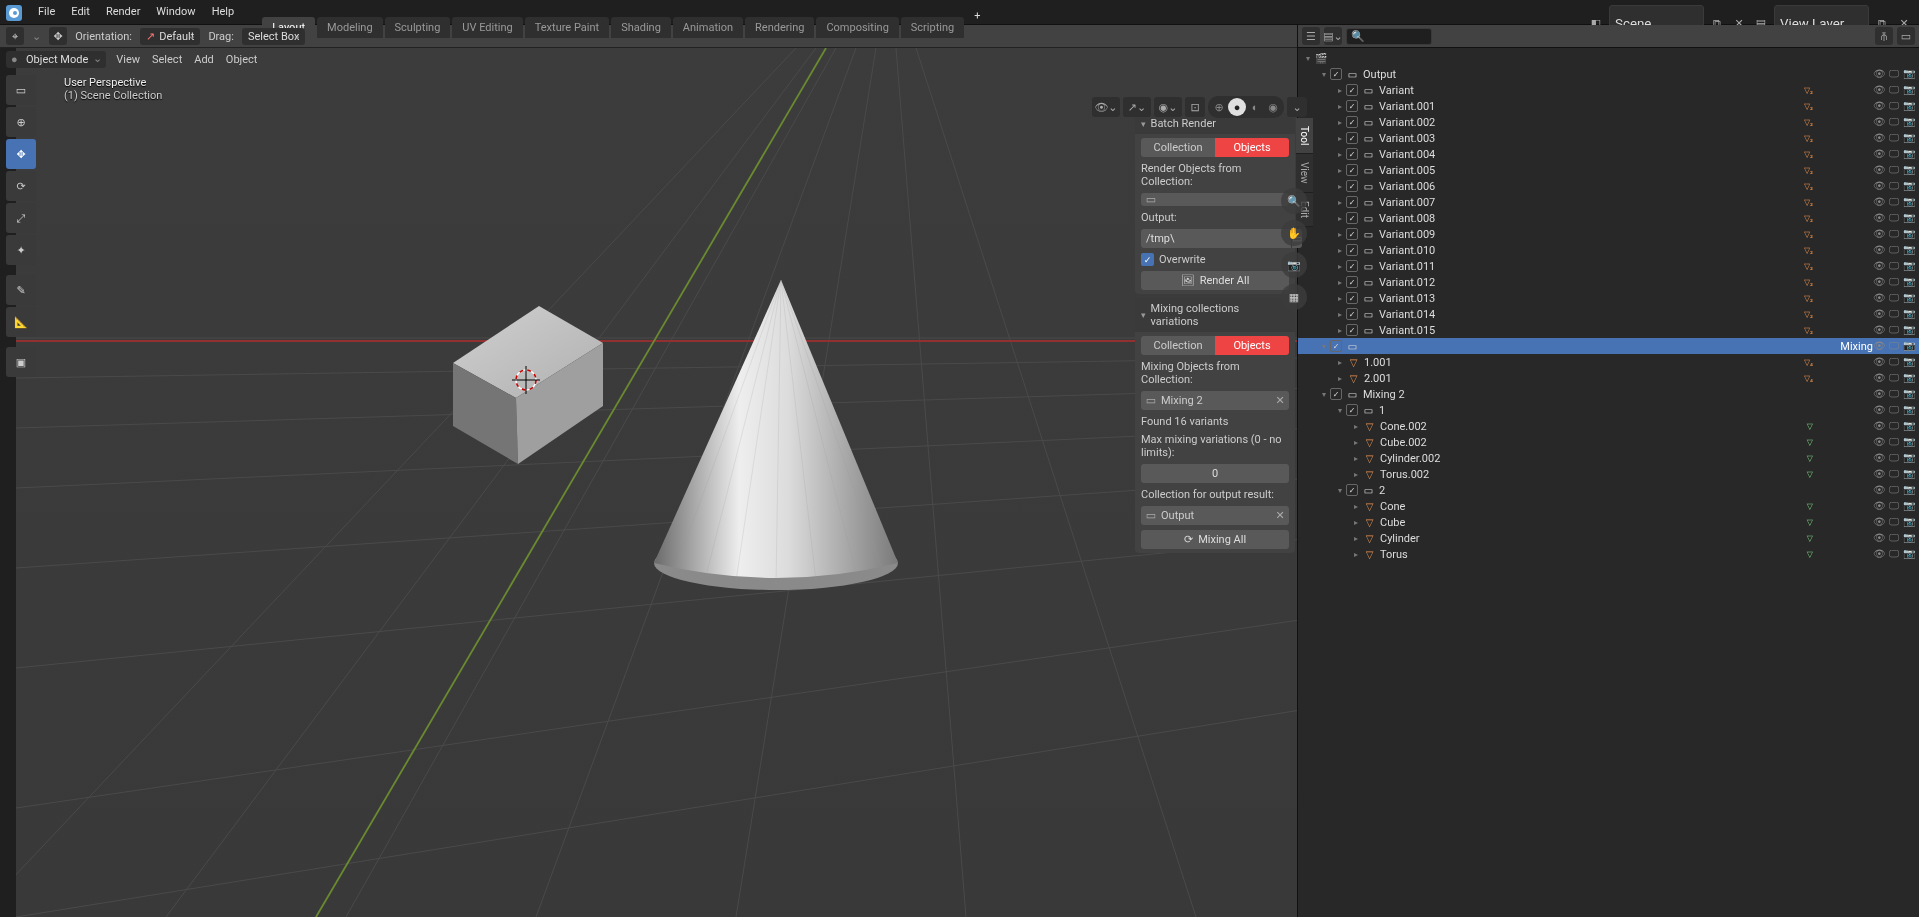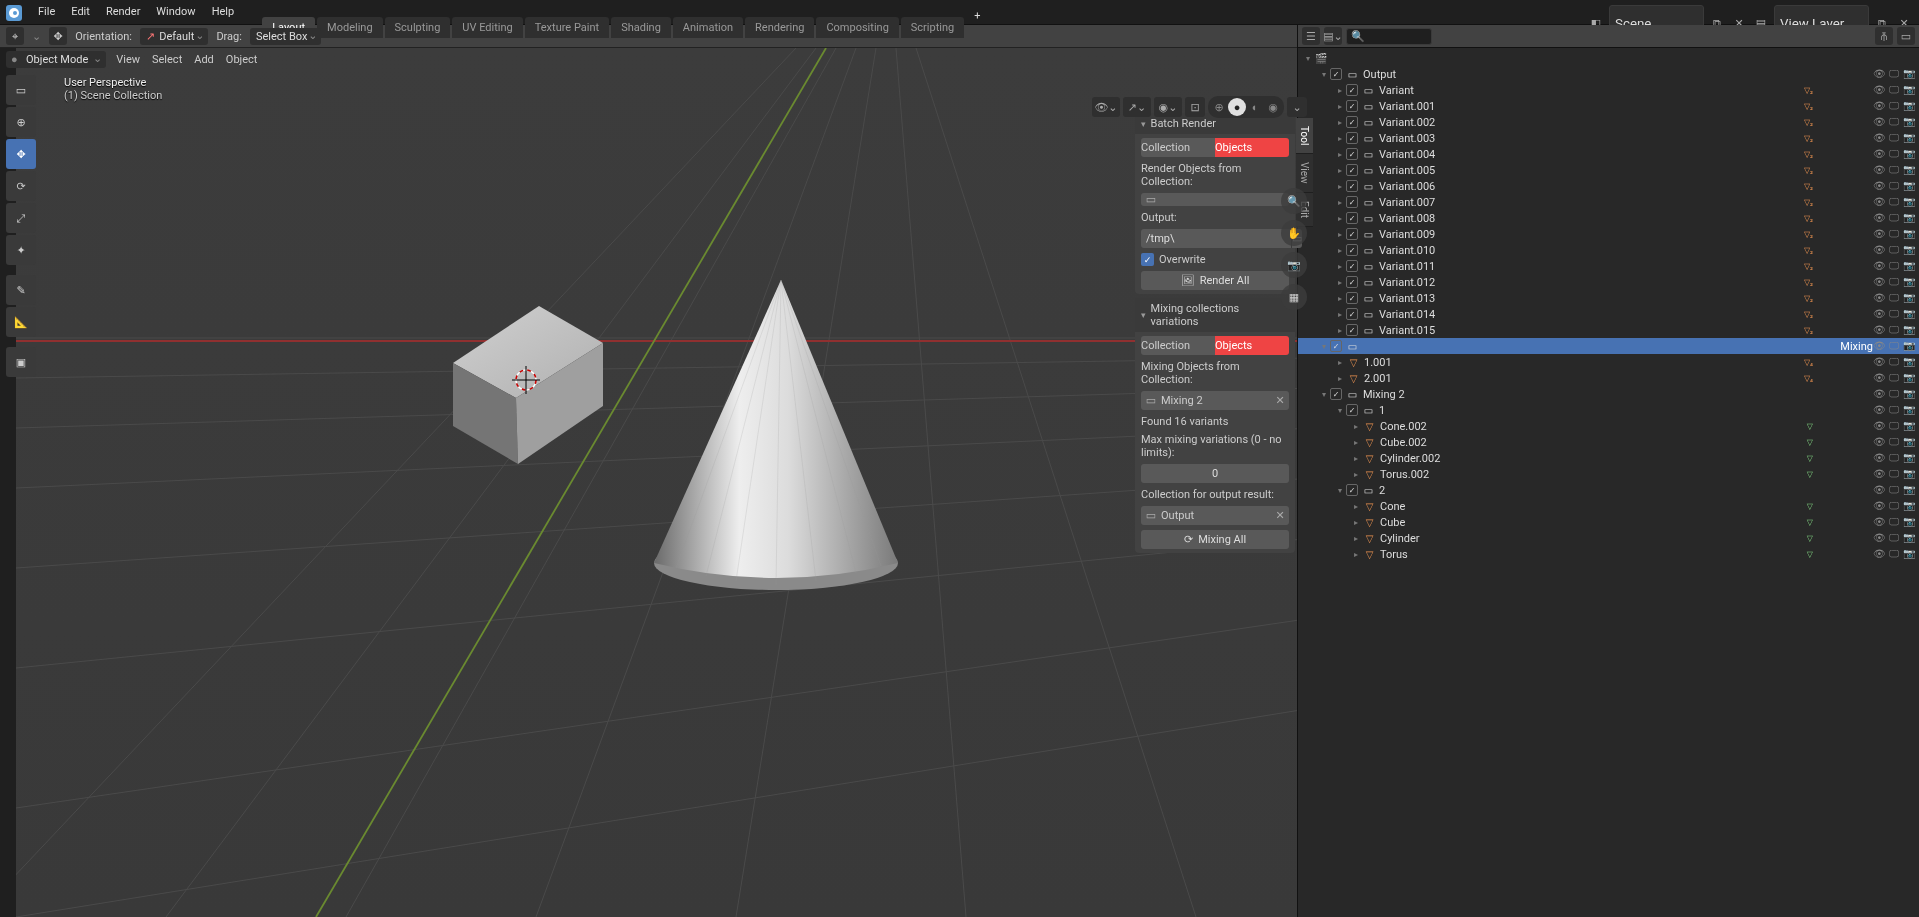--- a/index.html
+++ b/index.html
@@ -12,21 +12,21 @@
 .topbar .tabs { margin-left:20px; display:flex; }
 .topbar .tab { padding:4px 10px; background:#2f2f2f; color:#999; border-radius:3px 3px 0 0; margin-right:2px; cursor:pointer;margin-top:12px; }
 .topbar .tab.active { background:#424242; color:#fff; }
 .topbar .right { margin-left:auto; display:flex; align-items:center; gap:4px; }
 .topbar .scene-field { background:#2f2f2f; border:1px solid #3a3a3a; height:36px; width:95px; color:#ddd; padding:0 5px; border-radius:3px; }
 .topbar .icon-btn { width:18px; height:18px; display:flex; align-items:center; justify-content:center; color:#aaa; cursor:pointer; }
 
 
 .header2 { height:23px; background:#424242; display:flex; align-items:center; padding:0 6px; gap:8px; border-bottom:1px solid #222; }
 .header2 .lbl { color:#ccc; }
-.header2 .dd { background:#2f2f2f; border-radius:3px; padding:2px 14px 2px 6px; color:#ddd; position:relative; cursor:pointer; }
+.header2 .dd { background:#2f2f2f; border-radius:3px; padding:2px 6px 2px 6px; color:#ddd; position:relative; cursor:pointer; }
 .header2 .dd::after { content:"⌄"; position:absolute; right:4px; top:1px; color:#888; }
 .header2 .small-icon { width:18px; height:18px; background:#2f2f2f; border-radius:3px; display:flex; align-items:center; justify-content:center; cursor:pointer; }
 .header2 .right { margin-left:auto; display:flex; align-items:center; gap:4px; }
 
 
 .vpheader { position:absolute; top:48px; left:0; height:22px; display:flex; align-items:center; padding:0 6px; gap:10px; z-index:5; }
 .vpheader .dd { background:#2f2f2f; border-radius:3px; padding:2px 18px 2px 20px; color:#ddd; position:relative; cursor:pointer; }
 .vpheader .dd::after { content:"⌄"; position:absolute; right:4px; top:1px; color:#888; }
 .vpheader .dd::before { content:"●"; position:absolute; left:5px; top:2px; color:#888; }
 .vpheader .mitem { color:#ccc; cursor:pointer; }
@@ -60,21 +60,21 @@
 .side-tabs { position:absolute; top:70px; right:0; display:flex; flex-direction:column; z-index:4; }
 .side-tabs .st { writing-mode:vertical-rl; padding:8px 3px; background:#2f2f2f; color:#aaa; font-size:10px; cursor:pointer; border-bottom:1px solid #1f1f1f;}
 .side-tabs .st.active { background:#424242; color:#fff;}
 
 .npanel-inner { position:absolute; top:65px; right:18px; width:160px; z-index:5; }
 .panel { background:#424242; border-radius:4px; margin-bottom:4px; }
 .panel-hd { display:flex; align-items:center; padding:4px 6px; background:#3a3a3a; cursor:pointer; gap:5px;}
 .panel-hd::before { content:"▾"; color:#999; font-size:9px;}
 .panel-bd { padding:4px 6px; display:flex; flex-direction:column; gap:5px;}
 .toggle-row { display:flex; }
-.toggle-row .half { flex:1; text-align:left; padding:3px 0; background:#595959; cursor:pointer;}
+.toggle-row .half { flex:1; text-align:center; padding:3px 0; background:#595959; cursor:pointer;}
 .toggle-row .half.on { background:#ef4444; color:#fff;}
 .toggle-row .half:first-child{border-radius:3px 0 0 3px;}
 .toggle-row .half:last-child{border-radius:0 3px 3px 0;}
 .txt-input { display:flex; }
 .txt-input input { flex:1; background:#595959; border:none; color:#ddd; padding:3px 5px; border-radius:3px 0 0 3px; font-size:11px;}
 .txt-input .btn { width:18px; background:#595959; border-left:1px solid #3a3a3a; border-radius:0 3px 3px 0; display:flex;align-items:center;justify-content:center;cursor:pointer;}
 .check { display:flex; align-items:center; gap:5px;}
 .check .box { width:13px; height:13px; background:#4772b3; border-radius:2px; display:flex;align-items:center;justify-content:center;color:#fff;font-size:9px;}
 .btn-wide { background:#595959; color:#ddd; text-align:center; padding:3px 0; border-radius:3px; cursor:pointer; display:flex; align-items:center; justify-content:center; gap:5px;}
 .num-field { background:#595959; color:#ddd; text-align:center; padding:3px 0; border-radius:3px;}

